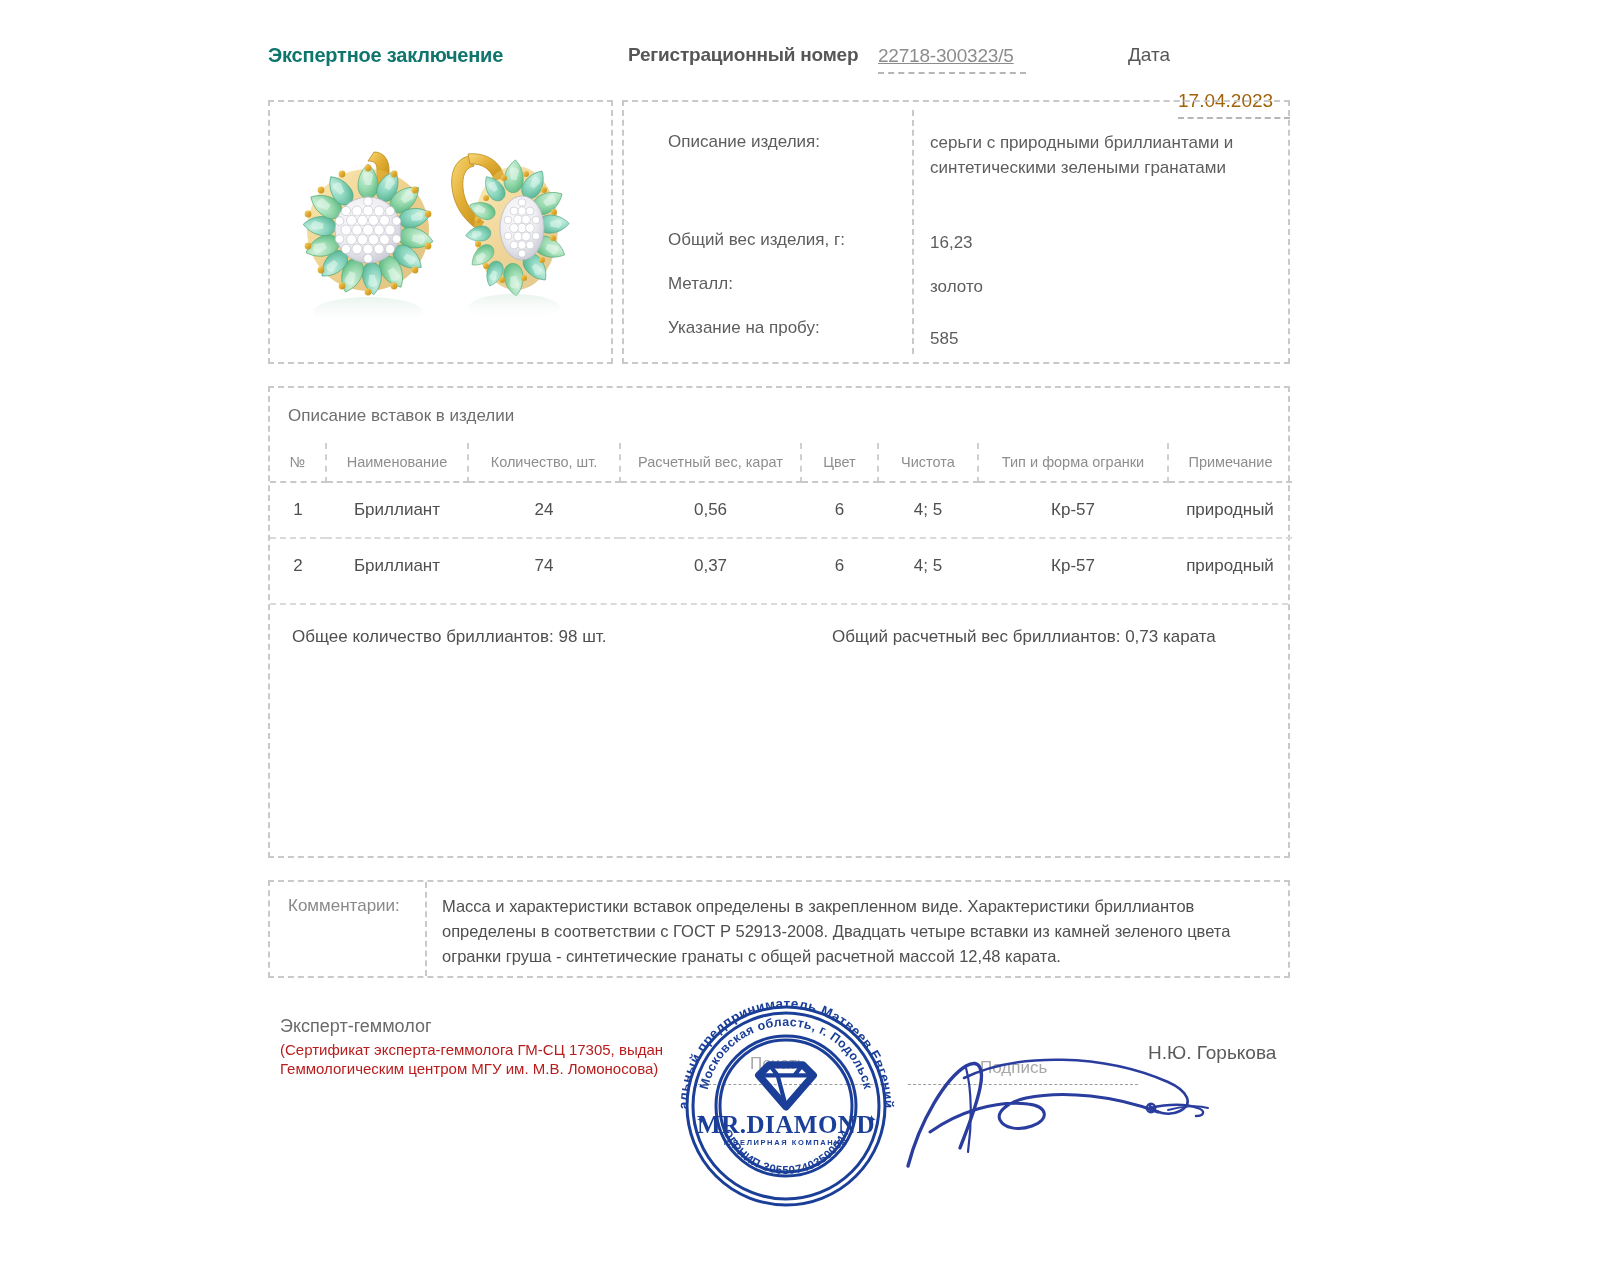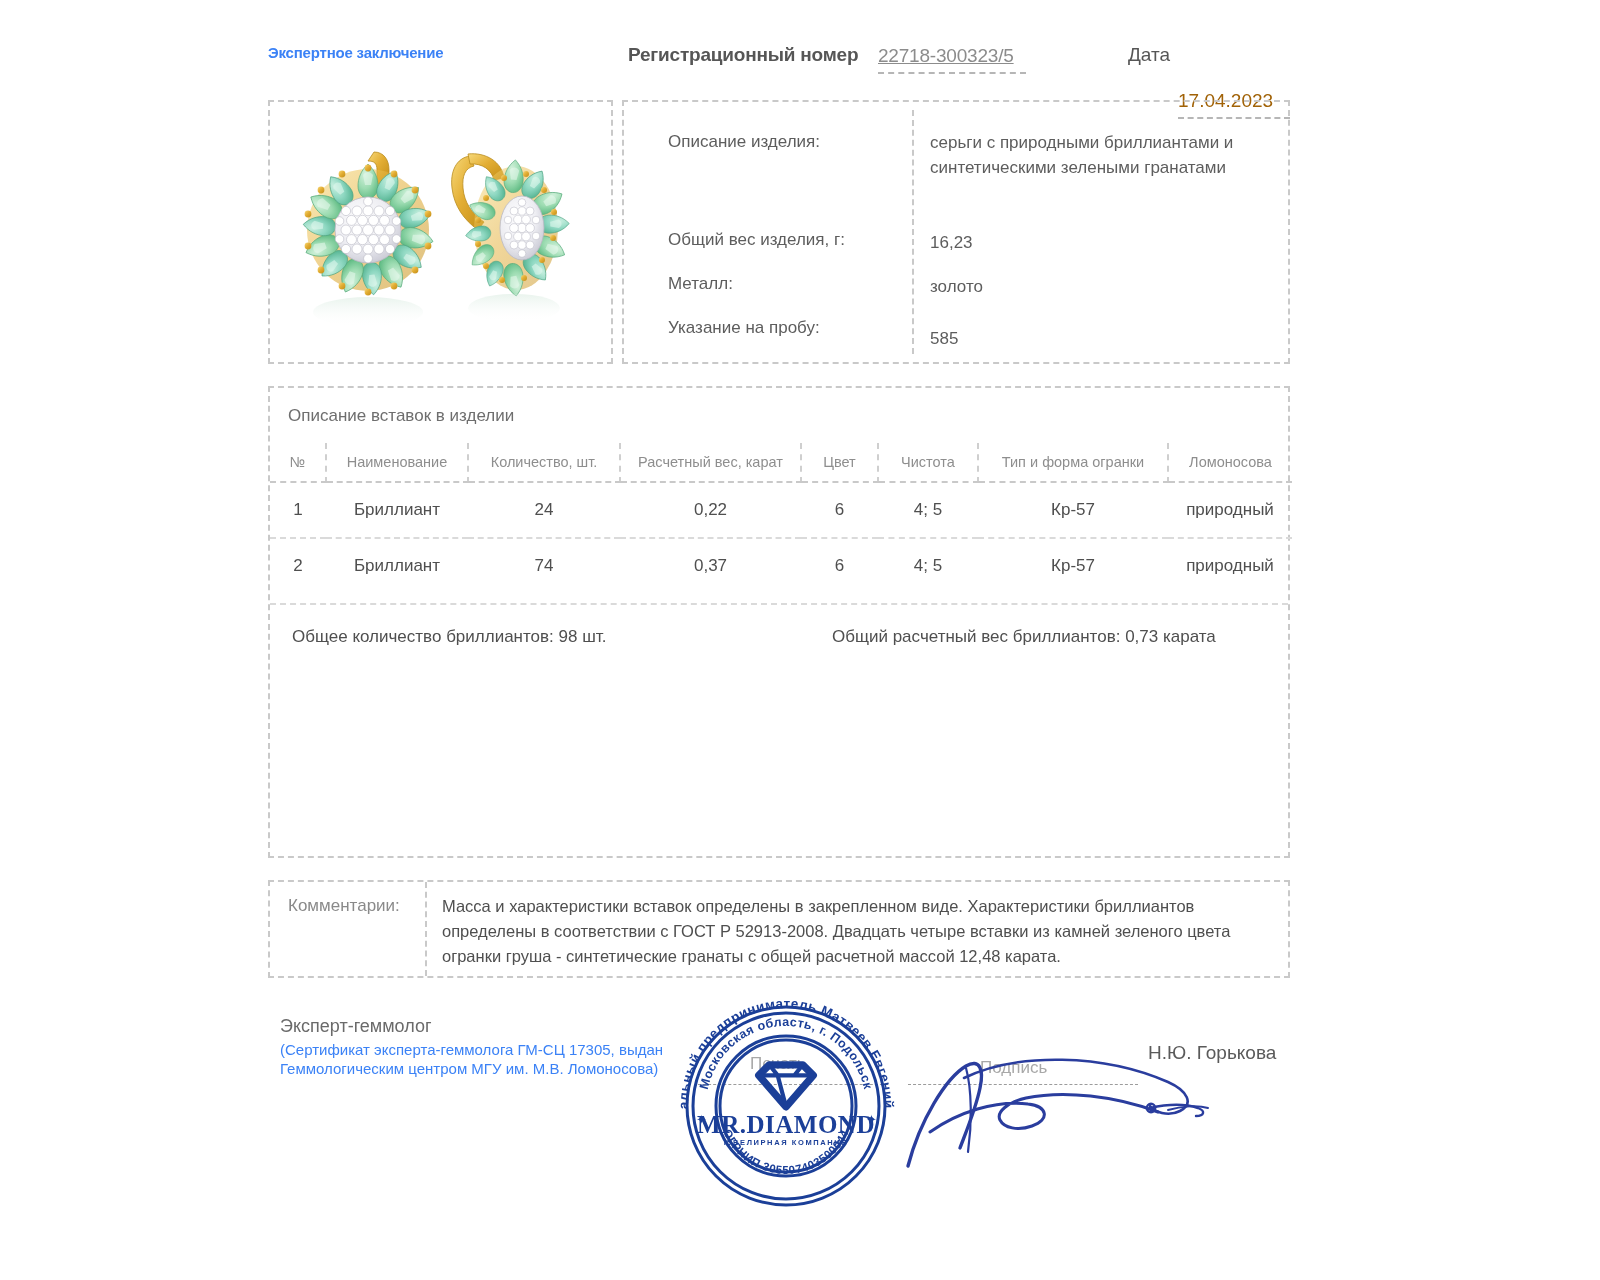--- a/index.html
+++ b/index.html
@@ -27,23 +27,23 @@
   .header {
     position: absolute;
     left: 268px;
     top: 40px;
     width: 1022px;
     height: 34px;
   }
   .hdr-title {
     position: absolute;
     left: 0; top: 4px;
-    font-size: 15px;
+    font-size: 20px;
     font-weight: bold;
-    color: #3b82f6;
+    color: #0f766e;
     letter-spacing: -0.2px;
   }
   .hdr-reg-label {
     position: absolute;
     left: 360px; top: 4px;
     font-size: 19px;
     font-weight: bold;
     color: #565656;
     letter-spacing: -0.2px;
   }
@@ -244,21 +244,21 @@
     top: 10px;
     font-size: 18px;
     color: #6a6a6a;
   }
   .expert-sub {
     position: absolute;
     left: 12px;
     top: 34px;
     width: 400px;
     font-size: 15px;
-    color: #3b82f6;
+    color: #b91c1c;
     line-height: 19px;
   }
   .stamp-label {
     position: absolute;
     left: 482px;
     top: 48px;
     font-size: 17px;
     color: #a8a8a8;
     z-index: 1;
   }
@@ -589,29 +589,29 @@
       </colgroup>
       <thead>
         <tr>
           <th>№</th>
           <th>Наименование</th>
           <th>Количество, шт.</th>
           <th>Расчетный вес, карат</th>
           <th>Цвет</th>
           <th>Чистота</th>
           <th>Тип и форма огранки</th>
-          <th>Ломоносова</th>
+          <th>Примечание</th>
         </tr>
       </thead>
       <tbody>
         <tr>
           <td>1</td>
           <td>Бриллиант</td>
           <td>24</td>
-          <td>0,22</td>
+          <td>0,56</td>
           <td>6</td>
           <td>4; 5</td>
           <td>Кр-57</td>
           <td>природный</td>
         </tr>
         <tr>
           <td>2</td>
           <td>Бриллиант</td>
           <td>74</td>
           <td>0,37</td>

